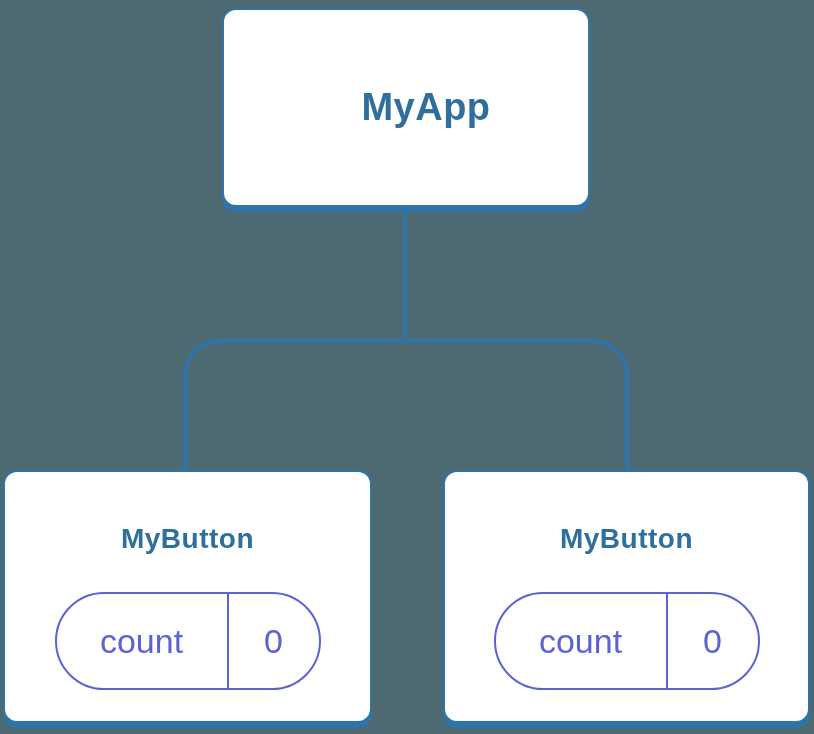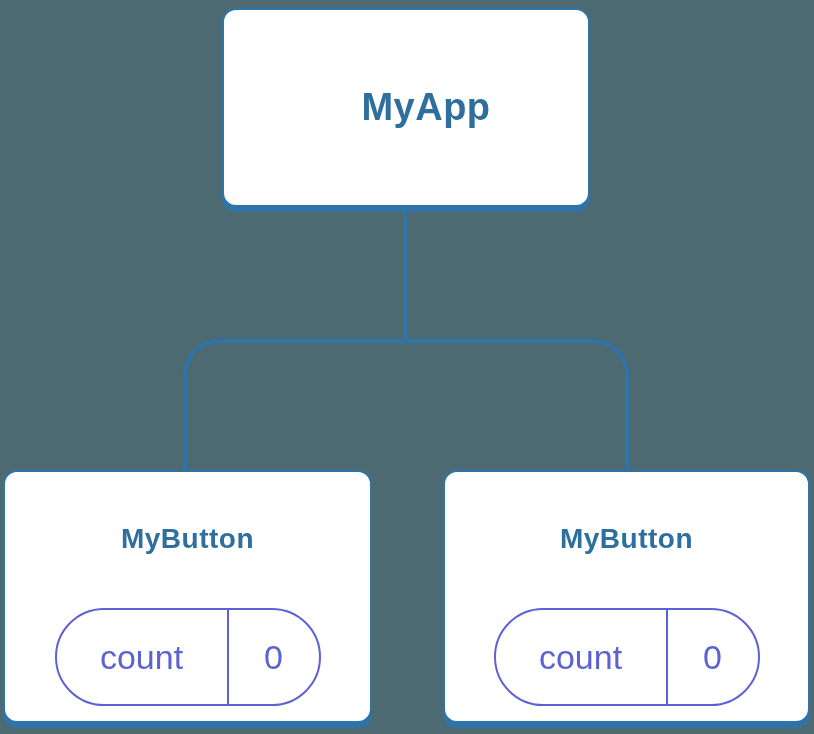--- a/index.html
+++ b/index.html
@@ -89,21 +89,20 @@
     transform: translateX(-50%);
     width: 266px;
     height: 98px;
     border: 2px solid var(--accent);
     border-radius: 49px;
     display: flex;
     align-items: stretch;
     color: var(--accent);
     font-size: 34px;
     background: var(--node-fill);
-    margin-top: 16px;
   }
   .state-key {
     flex: 1 1 auto;
     display: flex;
     align-items: center;
     justify-content: center;
     border-right: 2px solid var(--accent);
   }
   .state-value {
     width: 90px;

